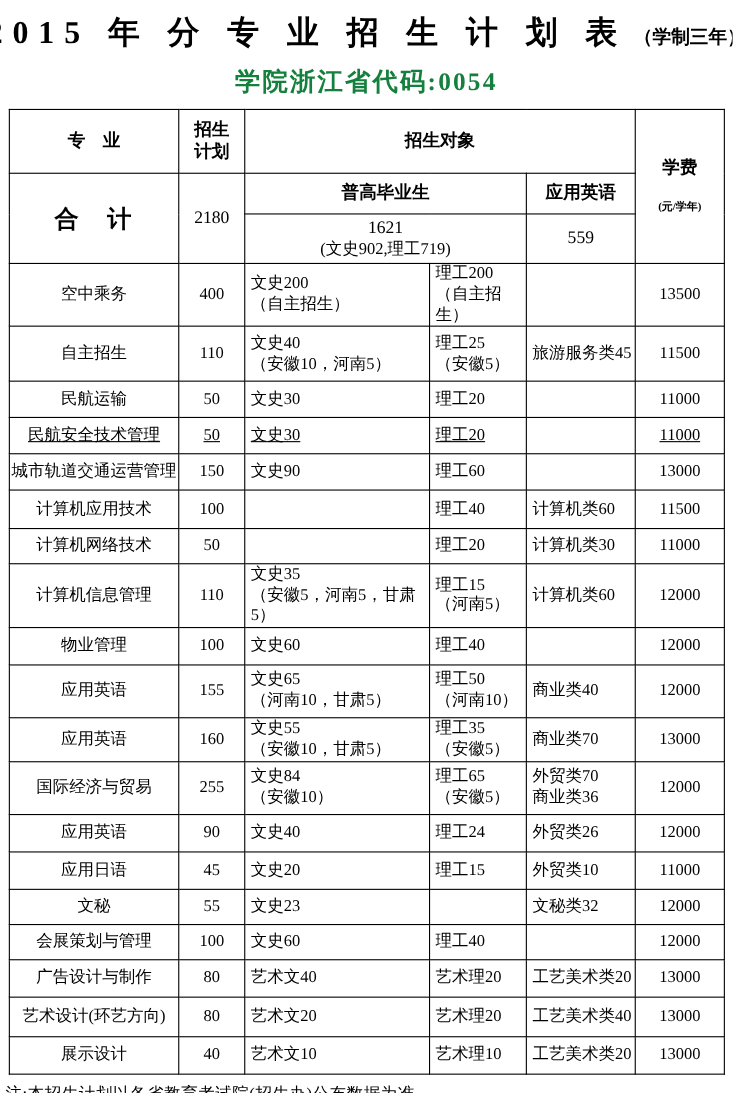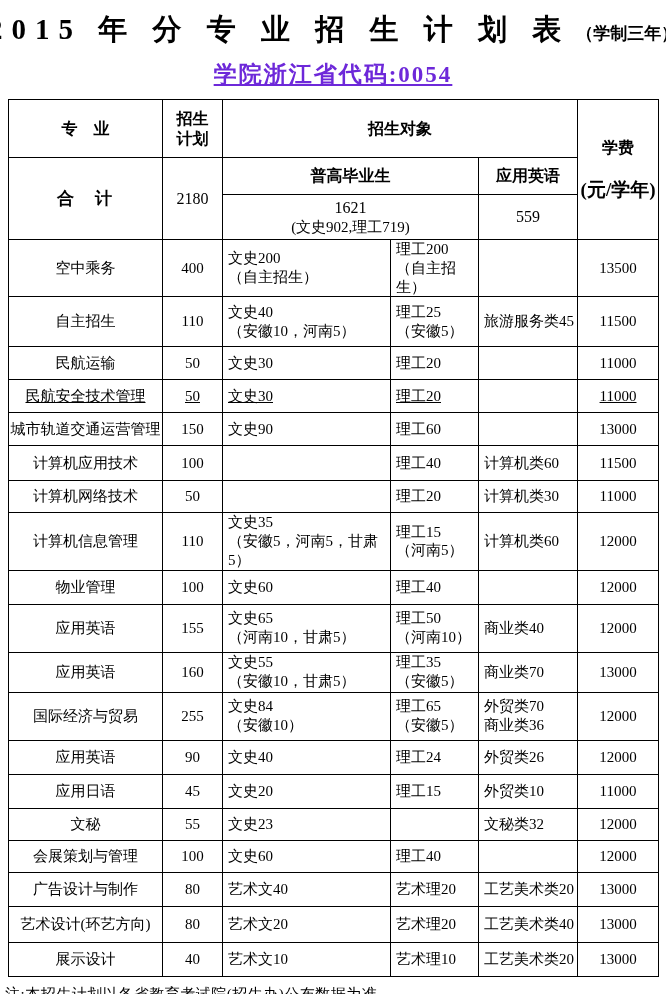--- a/index.html
+++ b/index.html
@@ -57,23 +57,23 @@
   .c-plan    { width: 60px;  }
   .c-wenshi  { width: 168px; }
   .c-ligong  { width: 88px;  }
   .c-voc     { width: 99px;  }
   .c-tuition { width: 81px;  }
 
   td.hdr { font-weight: bold; text-align: center; font-size: 16px; }
   td.hdr-multiline { white-space: pre-line; line-height: 1.2; }
   td.cell-center { text-align: center; }
   td.cell-left { text-align: left; padding-left: 5px; padding-right: 2px; white-space: pre-line; }
-  td.total-label { font-weight: bold; text-align: center; font-size: 17px; letter-spacing: 2px; }
+  td.total-label { font-weight: bold; text-align: center; font-size: 22px; letter-spacing: 2px; }
   td.total-num { text-align: center; font-size: 16px; }
-  .tuition-hdr-unit { display: block; font-size: 19px; font-weight: bold; margin-top: 20px; }
+  .tuition-hdr-unit { display: block; font-size: 10px; font-weight: bold; margin-top: 20px; }
   .total-sub { display: block; font-size: 15px; }
   tr.hdr-row-1 { height: 58px; }
   tr.hdr-row-2 { height: 37px; }
   tr.hdr-row-3 { height: 45px; padding-left: 47px; }
 
   .footnote {
     margin: 8px 0 0 5px;
     font-size: 15px;
     letter-spacing: 0.5px;
   }
@@ -81,21 +81,21 @@
 </head>
 <body>
 
 <div class="page">
 
   <div class="title-line">
     <span class="doc-title">2015 年 分 专 业 招 生 计 划 表</span>
     <span class="doc-title-suffix">（学制三年）</span>
   </div>
 
-  <div class="subtitle" id="subtitle" style="color: #6d28d9; text-decoration: underline;">学院浙江省代码:0054</div>
+  <div class="subtitle" id="subtitle" style="color: #15803d;">学院浙江省代码:0054</div>
 
   <table class="plan-table">
     <colgroup>
       <col class="c-major">
         <col class="c-plan">
         <col class="c-wenshi">
         <col class="c-ligong">
         <col class="c-voc">
         <col class="c-tuition">
     </colgroup>

